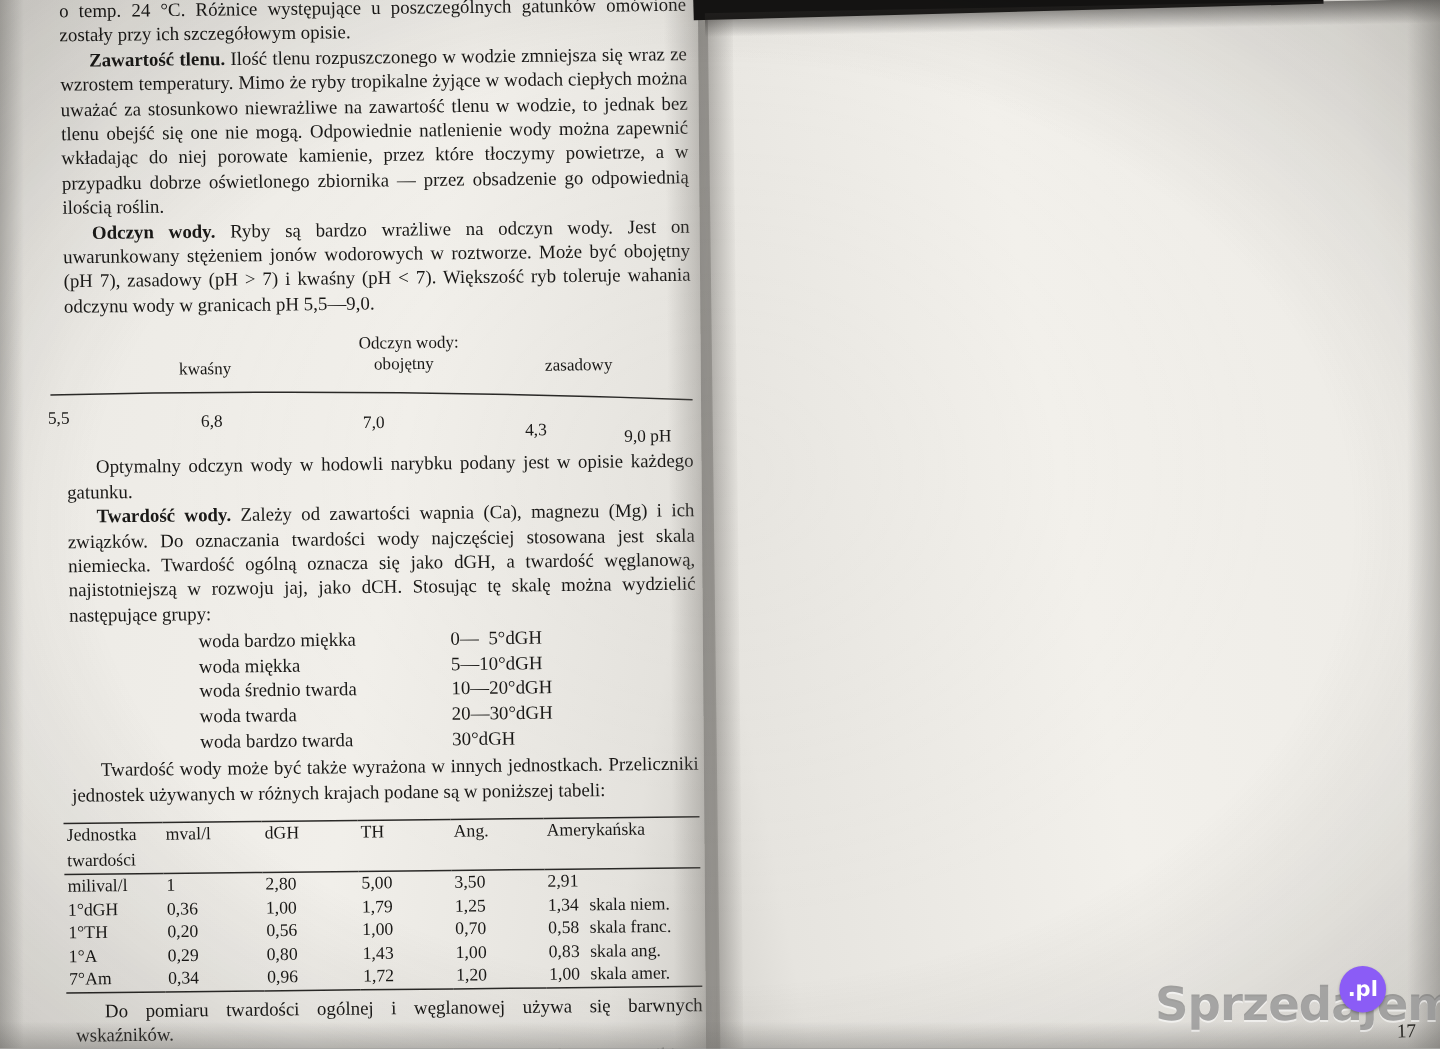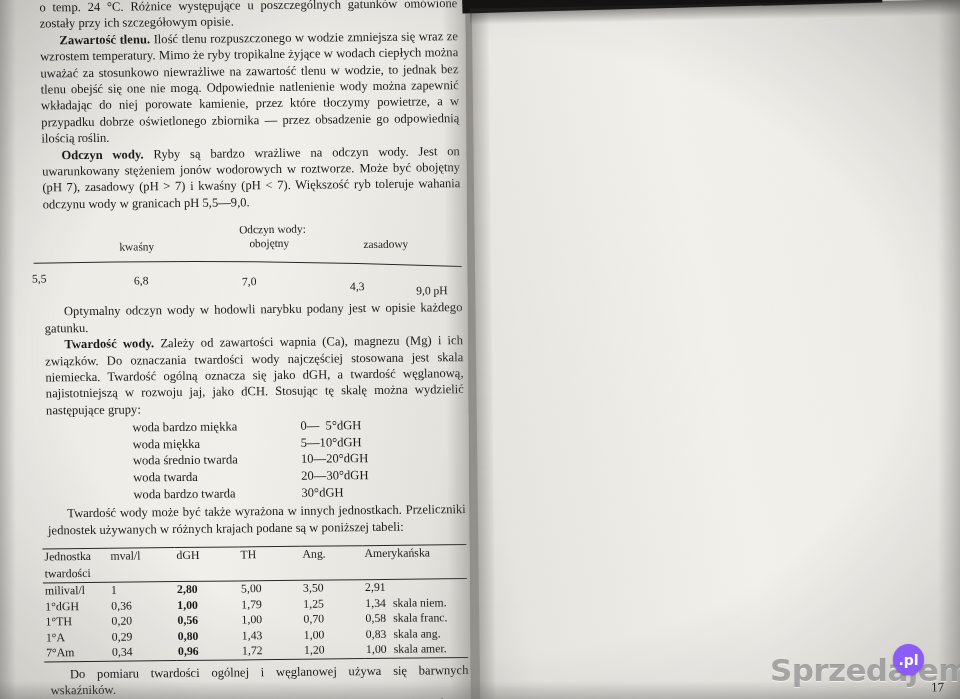--- a/index.html
+++ b/index.html
@@ -123,21 +123,21 @@
   }
   table.conv th,table.conv td{
     font-weight:400;text-align:left;padding:0 2px;white-space:nowrap;
   }
   table.conv thead th{padding-bottom:1px;}
   table.conv .rhead{padding-right:6px;margin-top:32px;}
   .rule-top{border-top:1.3px solid #2a2927;}
   .rule-mid{border-top:1.1px solid #2a2927;}
   .rule-bot{border-top:1.1px solid #2a2927;}
   table.conv td.c1{width:62px;}
-  table.conv td.c2{width:60px;font-weight:bold;}
+  table.conv td.c2{width:60px;}
   table.conv td.c3{width:58px;}
   table.conv td.c4{width:58px;}
   table.conv td.c5{width:auto;}
   table.conv .unitcol{padding-left:4px;}
 
   
   .folio{
     position:absolute;right:36px;bottom:14px;
     font-size:13px;color:#24231f;
     transform:rotate(-0.7deg);

